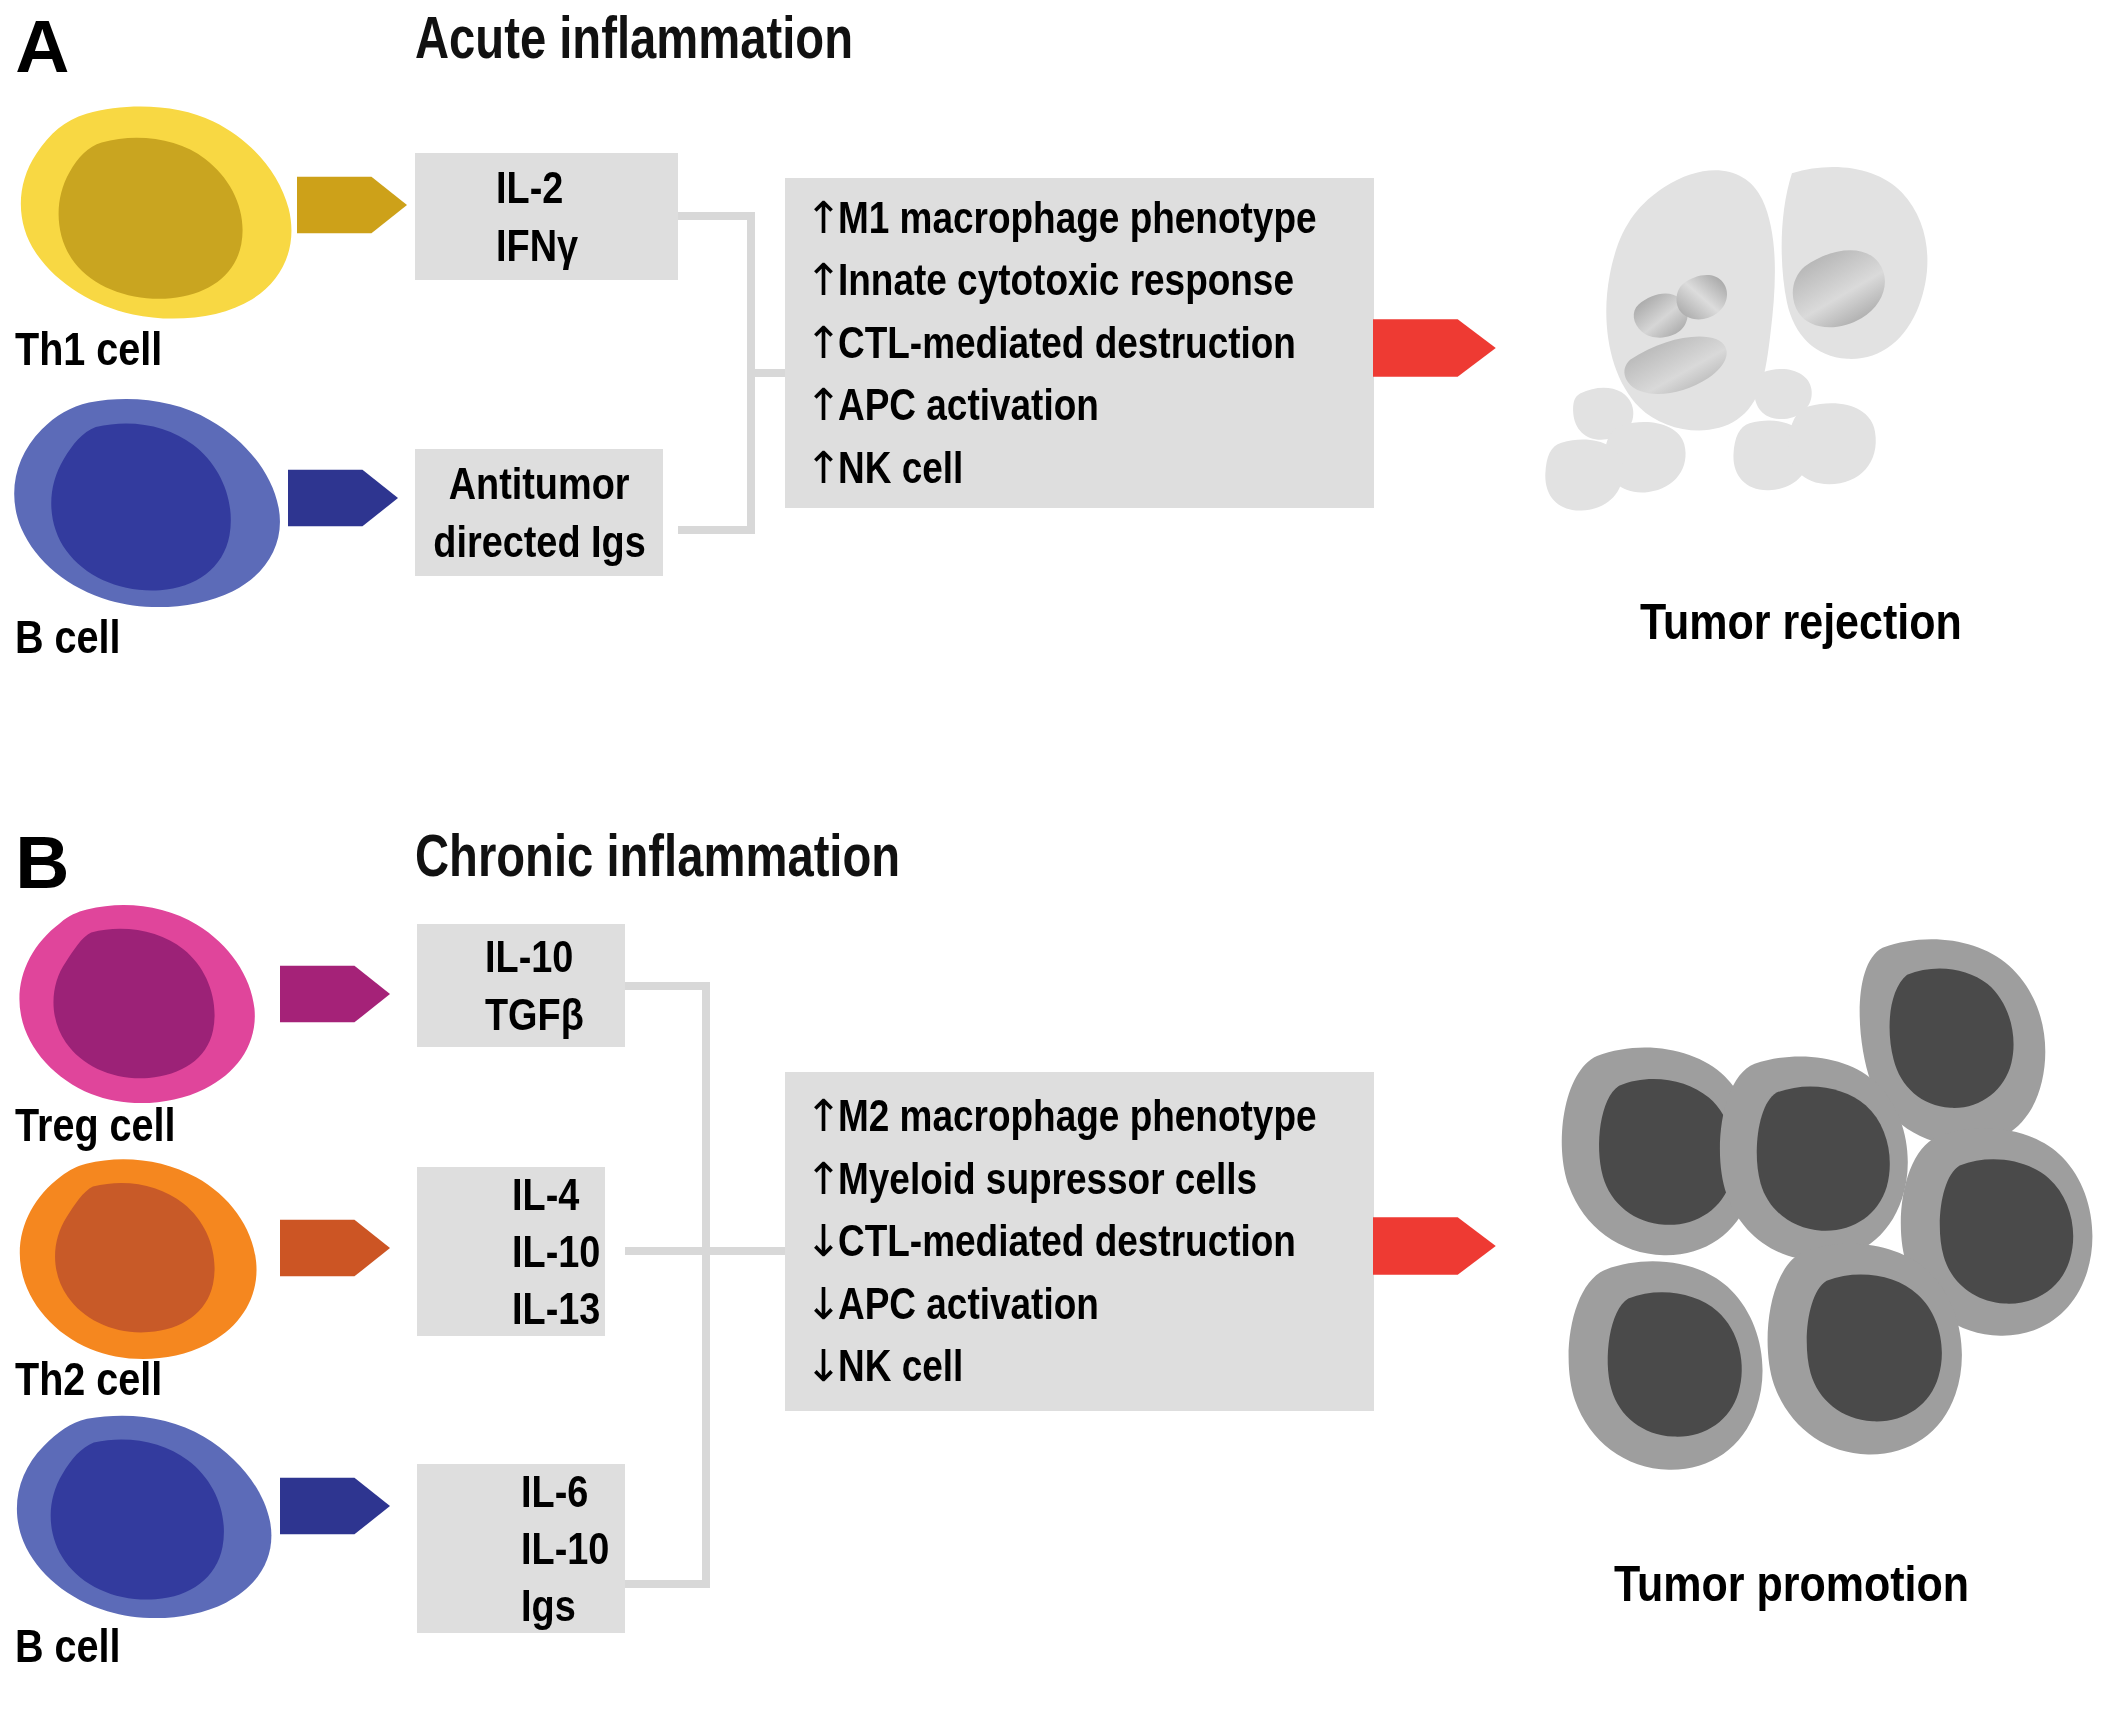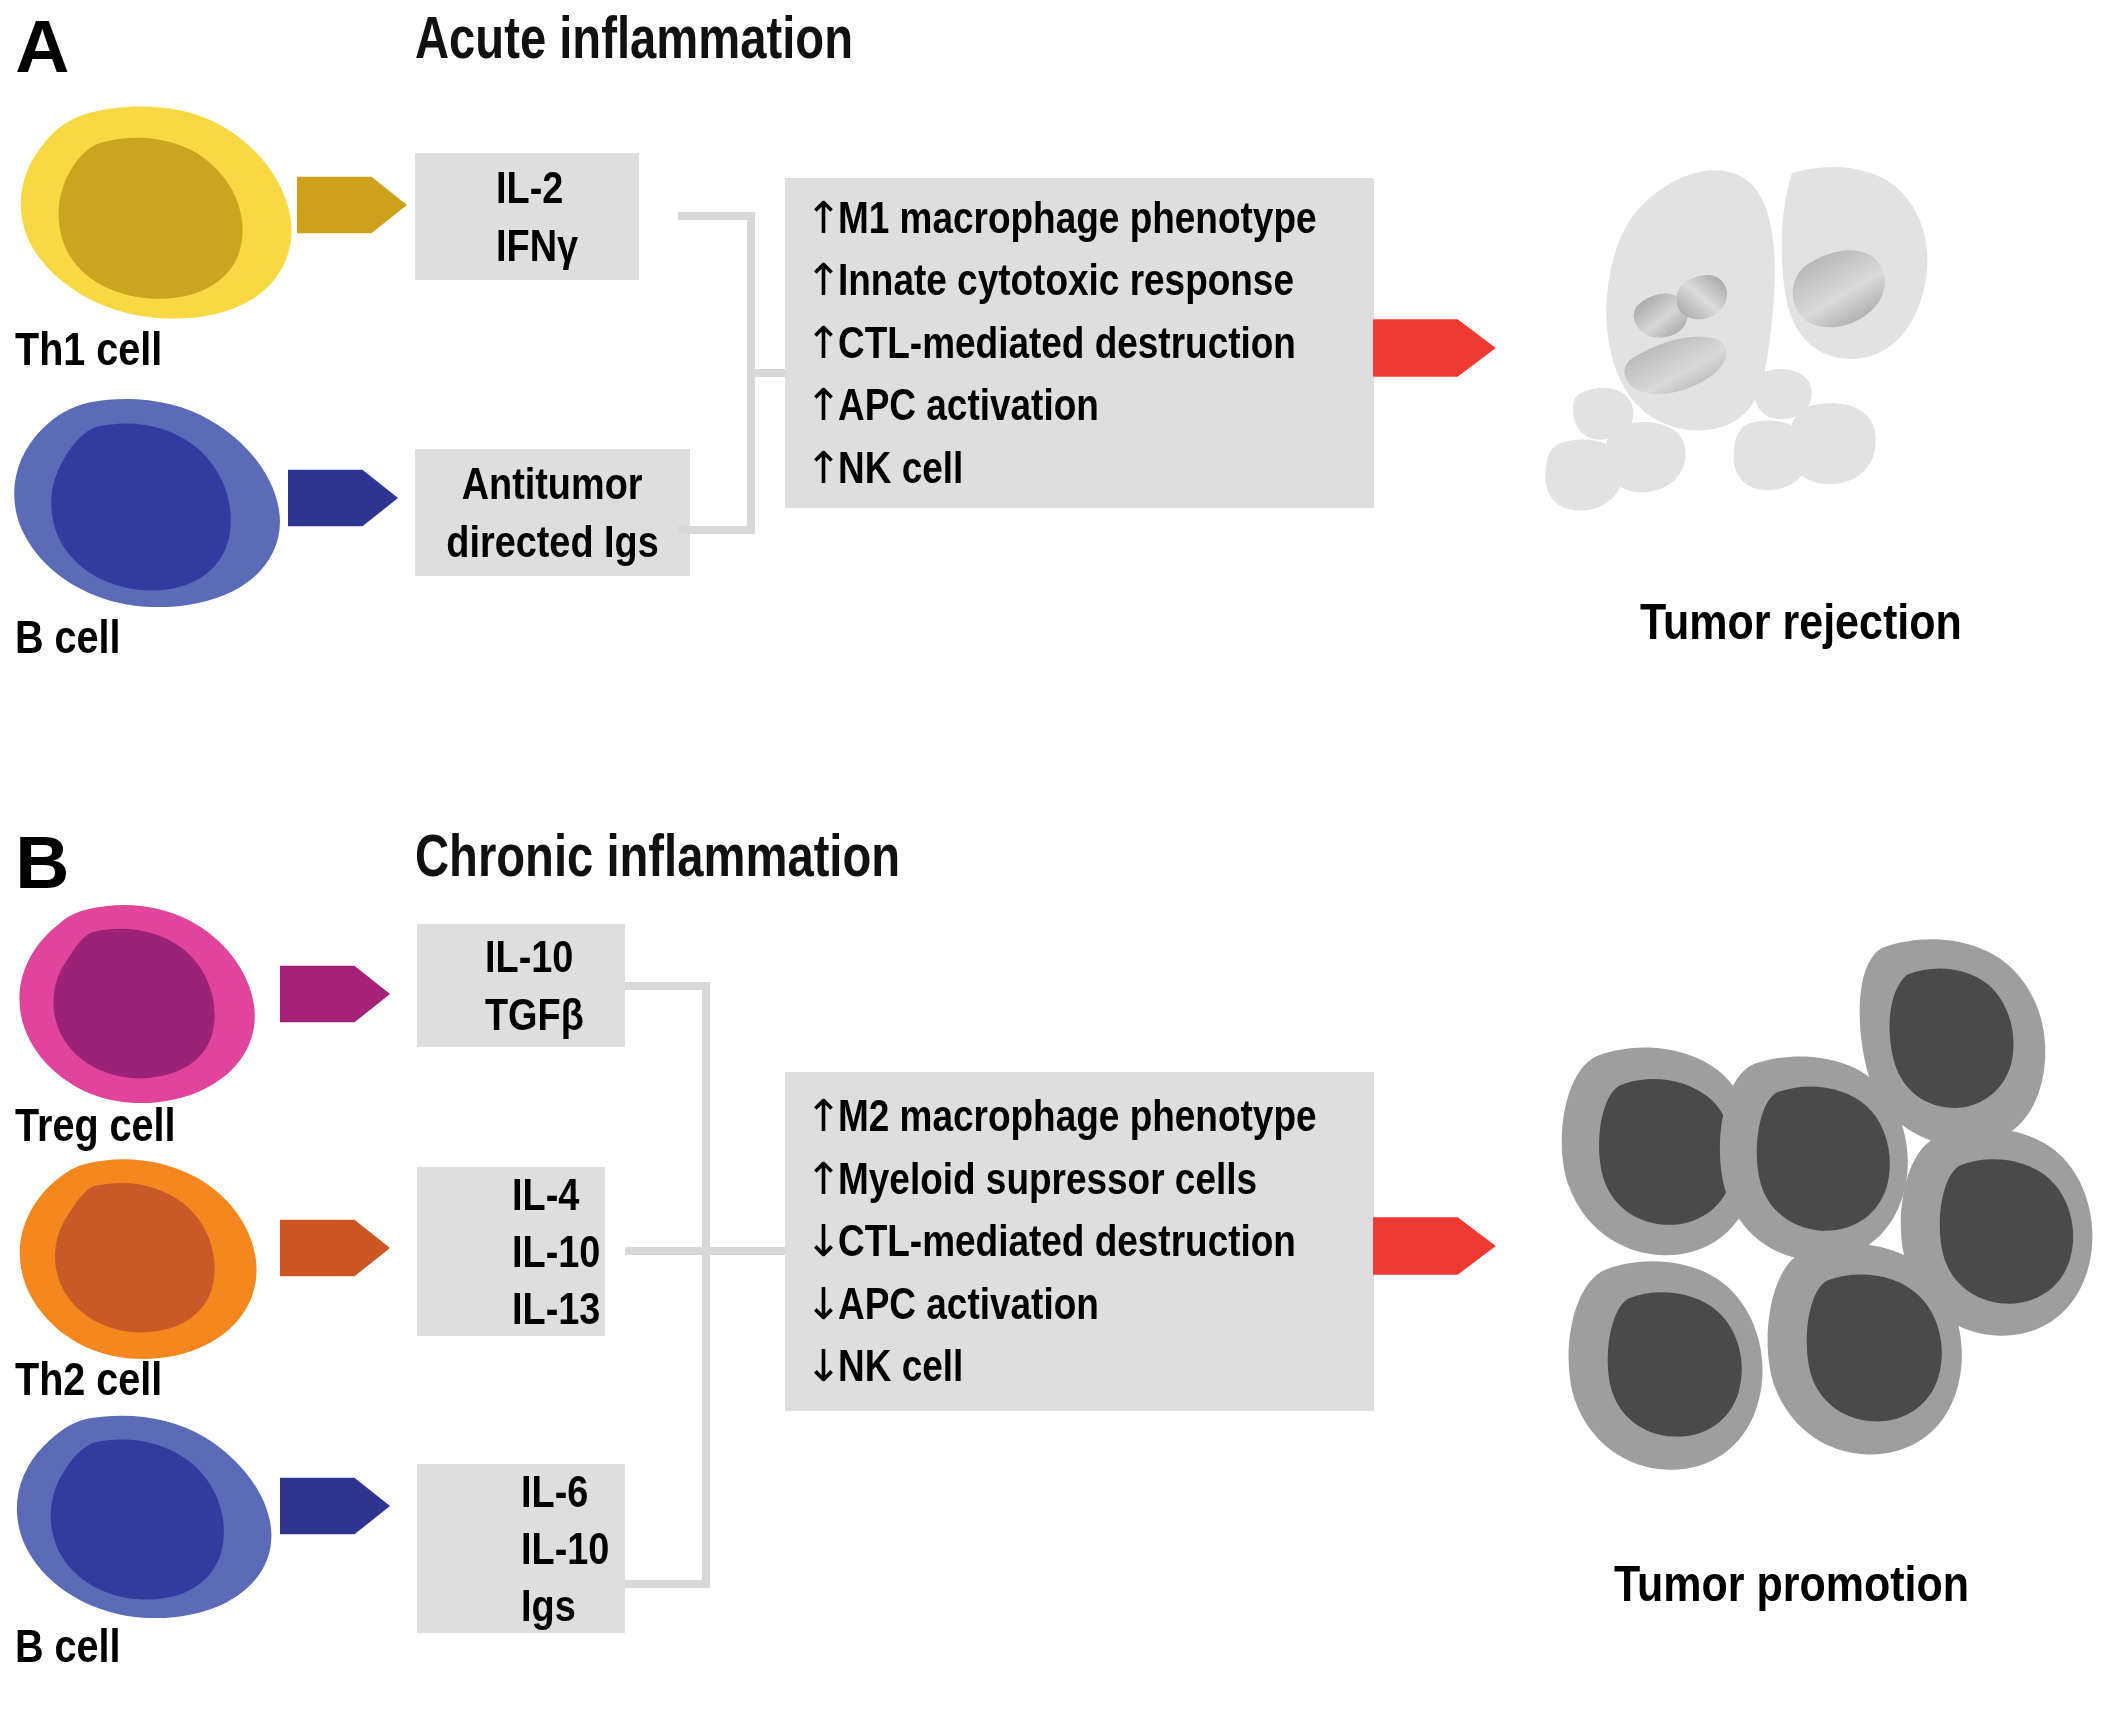--- a/index.html
+++ b/index.html
@@ -96,26 +96,26 @@
     <path fill="#333b9e" d="M216 78 C300 58 386 74 446 120 C512 170 546 254 532 334 C518 412 452 458 368 464
          C278 470 192 434 146 370 C100 306 100 220 140 154 C162 118 184 90 216 78 Z"></path>
   </svg>
 
   <svg class="abs" style="left:288px;top:462px;" width="110" height="72" viewBox="0 0 260 170">
     <path fill="#2e3590" d="M0 18 H176 L260 85 L176 152 H0 Z"></path>
   </svg>
 
   <div class="abs cell-label" style="left:15.3px;top:614px;">B cell</div>
 
-  <div class="abs gbox cytokine-box" style="left:415px;top:153px;width:224px;height:127px;padding-left:81px;">
+  <div class="abs gbox cytokine-box" style="left:415px;top:153px;width:263px;height:127px;padding-left:81px;">
     <div class="cytokine-line">IL-2</div>
     <div class="cytokine-line">IFNγ</div>
   </div>
 
-  <div class="abs gbox cytokine-box ctr" style="left:415px;top:449px;width:275px;height:127px;align-items:center;">
+  <div class="abs gbox cytokine-box ctr" style="left:415px;top:449px;width:248px;height:127px;align-items:center;">
     <div class="cytokine-line">Antitumor</div>
     <div class="cytokine-line">directed Igs</div>
   </div>
 
   <div class="conn" style="left:678px;top:212px;width:76px;height:7.6px;"></div>
   <div class="conn" style="left:747px;top:212px;width:7.6px;height:322px;"></div>
   <div class="conn" style="left:678px;top:526px;width:76px;height:7.6px;"></div>
   <div class="conn" style="left:754px;top:369px;width:55px;height:7.6px;"></div>
   <div class="conn-arrowhead" style="left:808px;top:360px;"></div>
 

